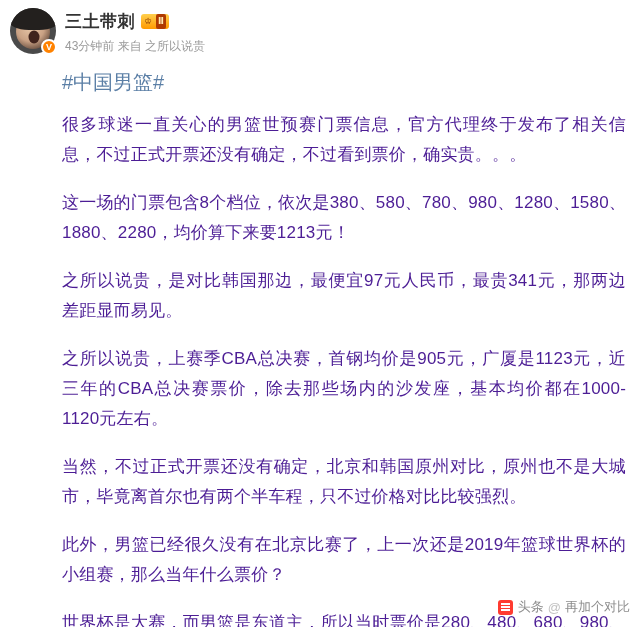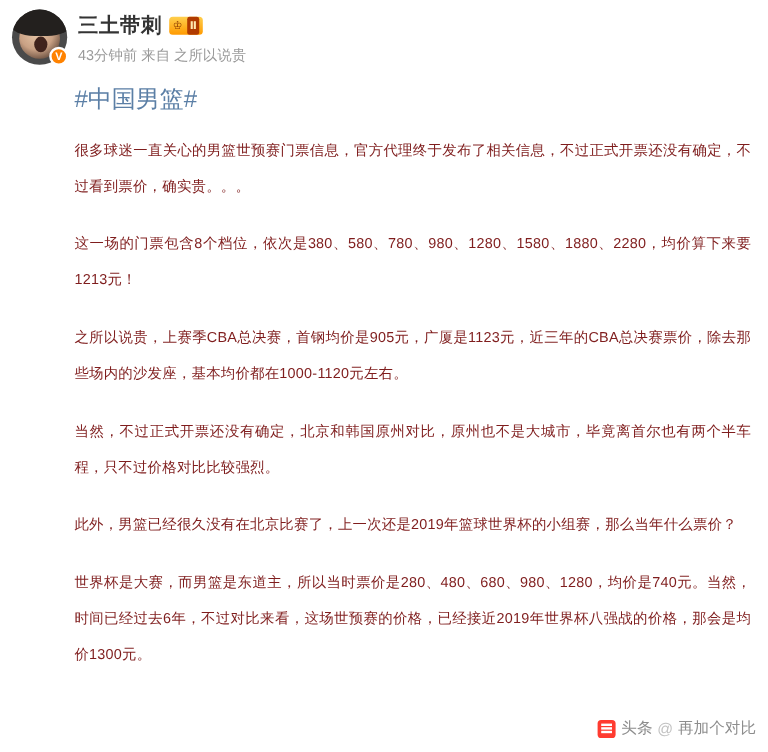--- a/index.html
+++ b/index.html
@@ -130,23 +130,23 @@
   
   .post-body {
     padding: 6px 14px 0 14px;
   }
   .topic {
     color: #5b7fa6;
     font-size: 20px;
     margin: 6px 0 14px 48px;
   }
   .para {
-    font-size: 12px;
+    font-size: 17px;
     line-height: 30px;
-    color: #7f1d1d;
+    color: #4c1d95;
     margin: 0 0 18px 48px;
     text-align: justify;
     letter-spacing: 0.2px;
   }
   .para:last-child { margin-bottom: 0; }
 
   
   .watermark {
     position: absolute;
     right: 10px;
@@ -200,20 +200,21 @@
       <span>来自</span>
       <span class="src">之所以说贵</span>
     </div>
   </div>
 </div>
 
 <div class="post-body">
   <div class="topic">#中国男篮#</div>
   <p class="para">很多球迷一直关心的男篮世预赛门票信息，官方代理终于发布了相关信息，不过正式开票还没有确定，不过看到票价，确实贵。。。</p>
   <p class="para">这一场的门票包含8个档位，依次是380、580、780、980、1280、1580、1880、2280，均价算下来要1213元！</p>
+  <p class="para">之所以说贵，是对比韩国那边，最便宜97元人民币，最贵341元，那两边差距显而易见。</p>
   <p class="para">之所以说贵，上赛季CBA总决赛，首钢均价是905元，广厦是1123元，近三年的CBA总决赛票价，除去那些场内的沙发座，基本均价都在1000-1120元左右。</p>
   <p class="para">当然，不过正式开票还没有确定，北京和韩国原州对比，原州也不是大城市，毕竟离首尔也有两个半车程，只不过价格对比比较强烈。</p>
   <p class="para">此外，男篮已经很久没有在北京比赛了，上一次还是2019年篮球世界杯的小组赛，那么当年什么票价？</p>
   <p class="para">世界杯是大赛，而男篮是东道主，所以当时票价是280、480、680、980、1280，均价是740元。当然，时间已经过去6年，不过对比来看，这场世预赛的价格，已经接近2019年世界杯八强战的价格，那会是均价1300元。</p>
 </div>
 
 <div class="watermark">
   <span class="wm-logo"></span>
   <span>头条</span>
   <span class="wm-sep">@</span>

